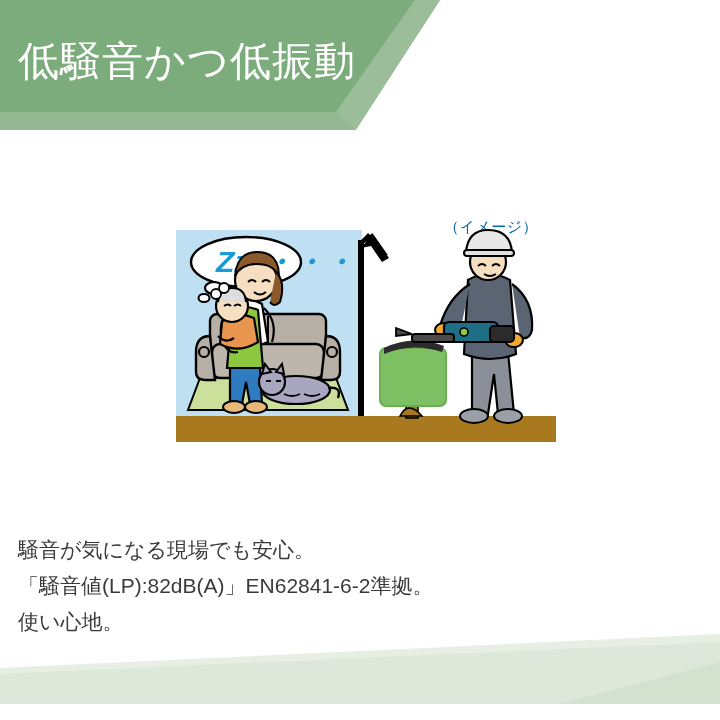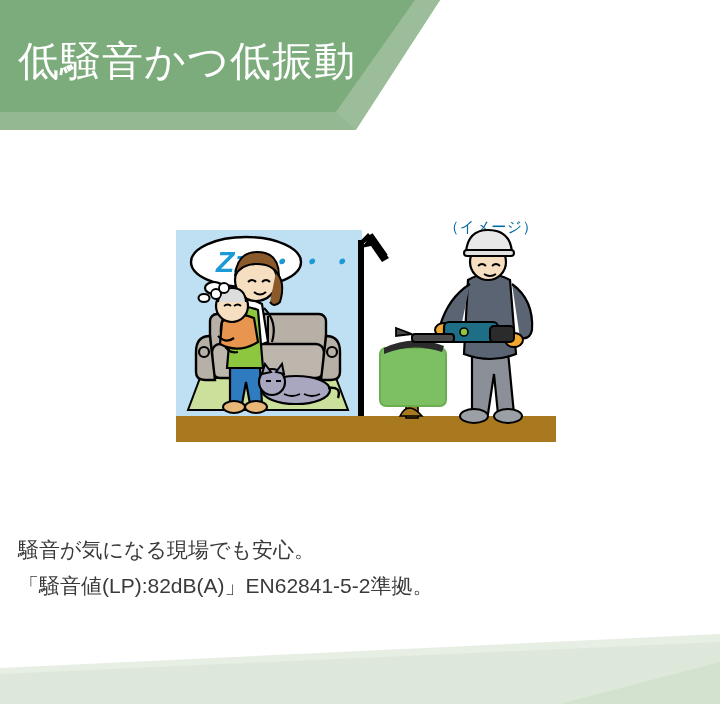--- a/index.html
+++ b/index.html
@@ -210,21 +210,22 @@
           <rect x="240" y="116" width="42" height="8" rx="3" fill="#4A4A4A" stroke="#000000" stroke-width="2"></rect>
           <path d="M240 116 l-16 -6 l0 8 z" fill="#4A4A4A" stroke="#000000" stroke-width="1.8"></path>
           <circle cx="292" cy="114" r="4" fill="#8DC63F" stroke="#000000" stroke-width="1.6"></circle>
         </g>
       </g>
     </svg>
   </div>
 
   <div class="body-copy">
     <div class="body-line">騒音が気になる現場でも安心。</div>
-    <div class="body-line">「騒音値(LP):82dB(A)」EN62841-5-2準拠。</div>
+    <div class="body-line">「騒音値(LP):82dB(A)」EN62841-6-2準拠。</div>
+    <div class="body-line">使い心地。</div>
   </div>
 
   <div class="footer-deco">
     <svg class="footer-svg" width="720" height="70" viewBox="0 0 720 70">
       <polygon points="0,34 720,0 720,70 0,70" fill="#E7EEE3"></polygon>
       <polygon points="0,40 720,8 720,70 0,70" fill="#DDE8DA"></polygon>
       <polygon points="560,70 720,28 720,70" fill="#D3E1CF"></polygon>
     </svg>
   </div>
 

